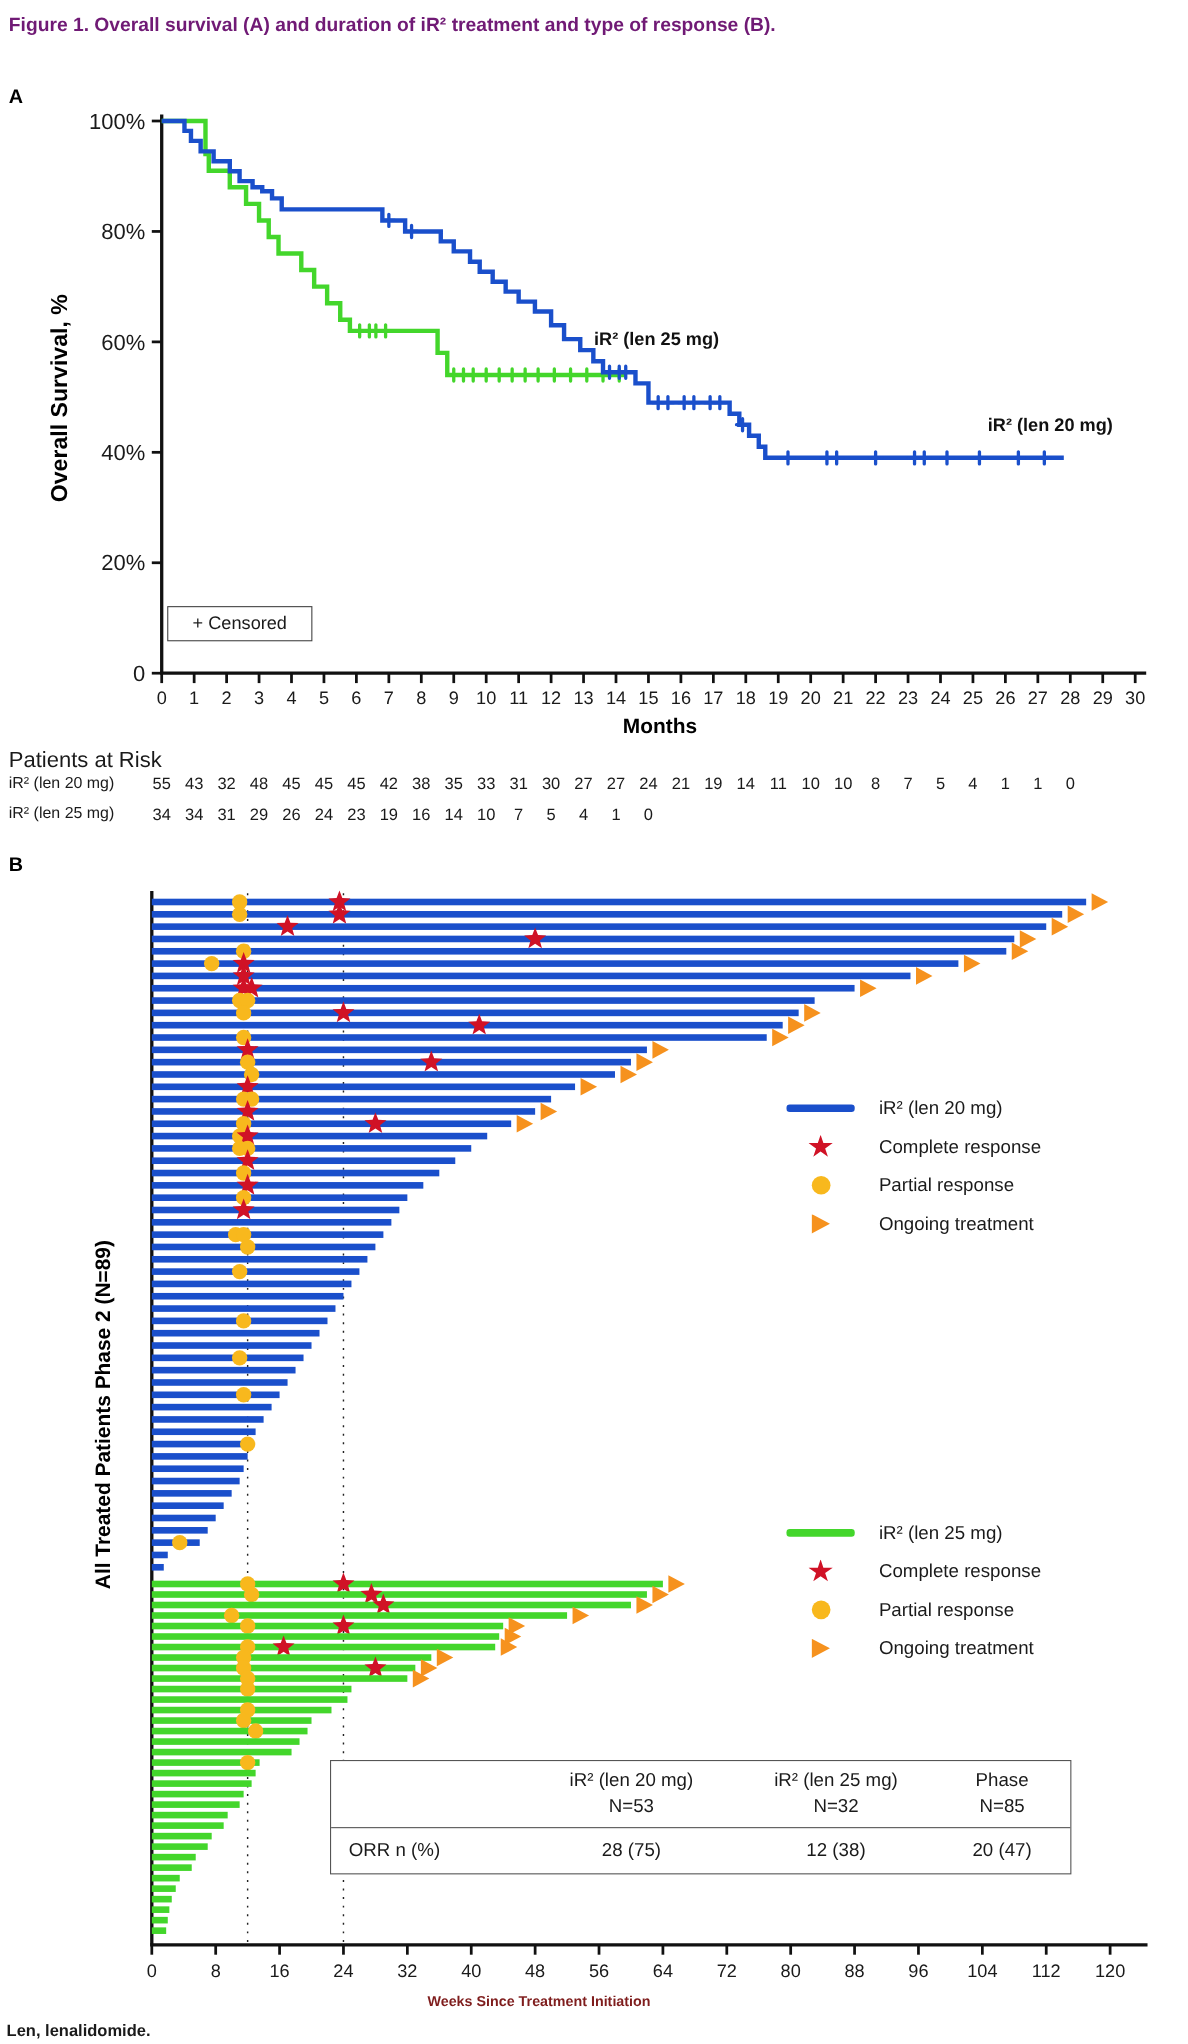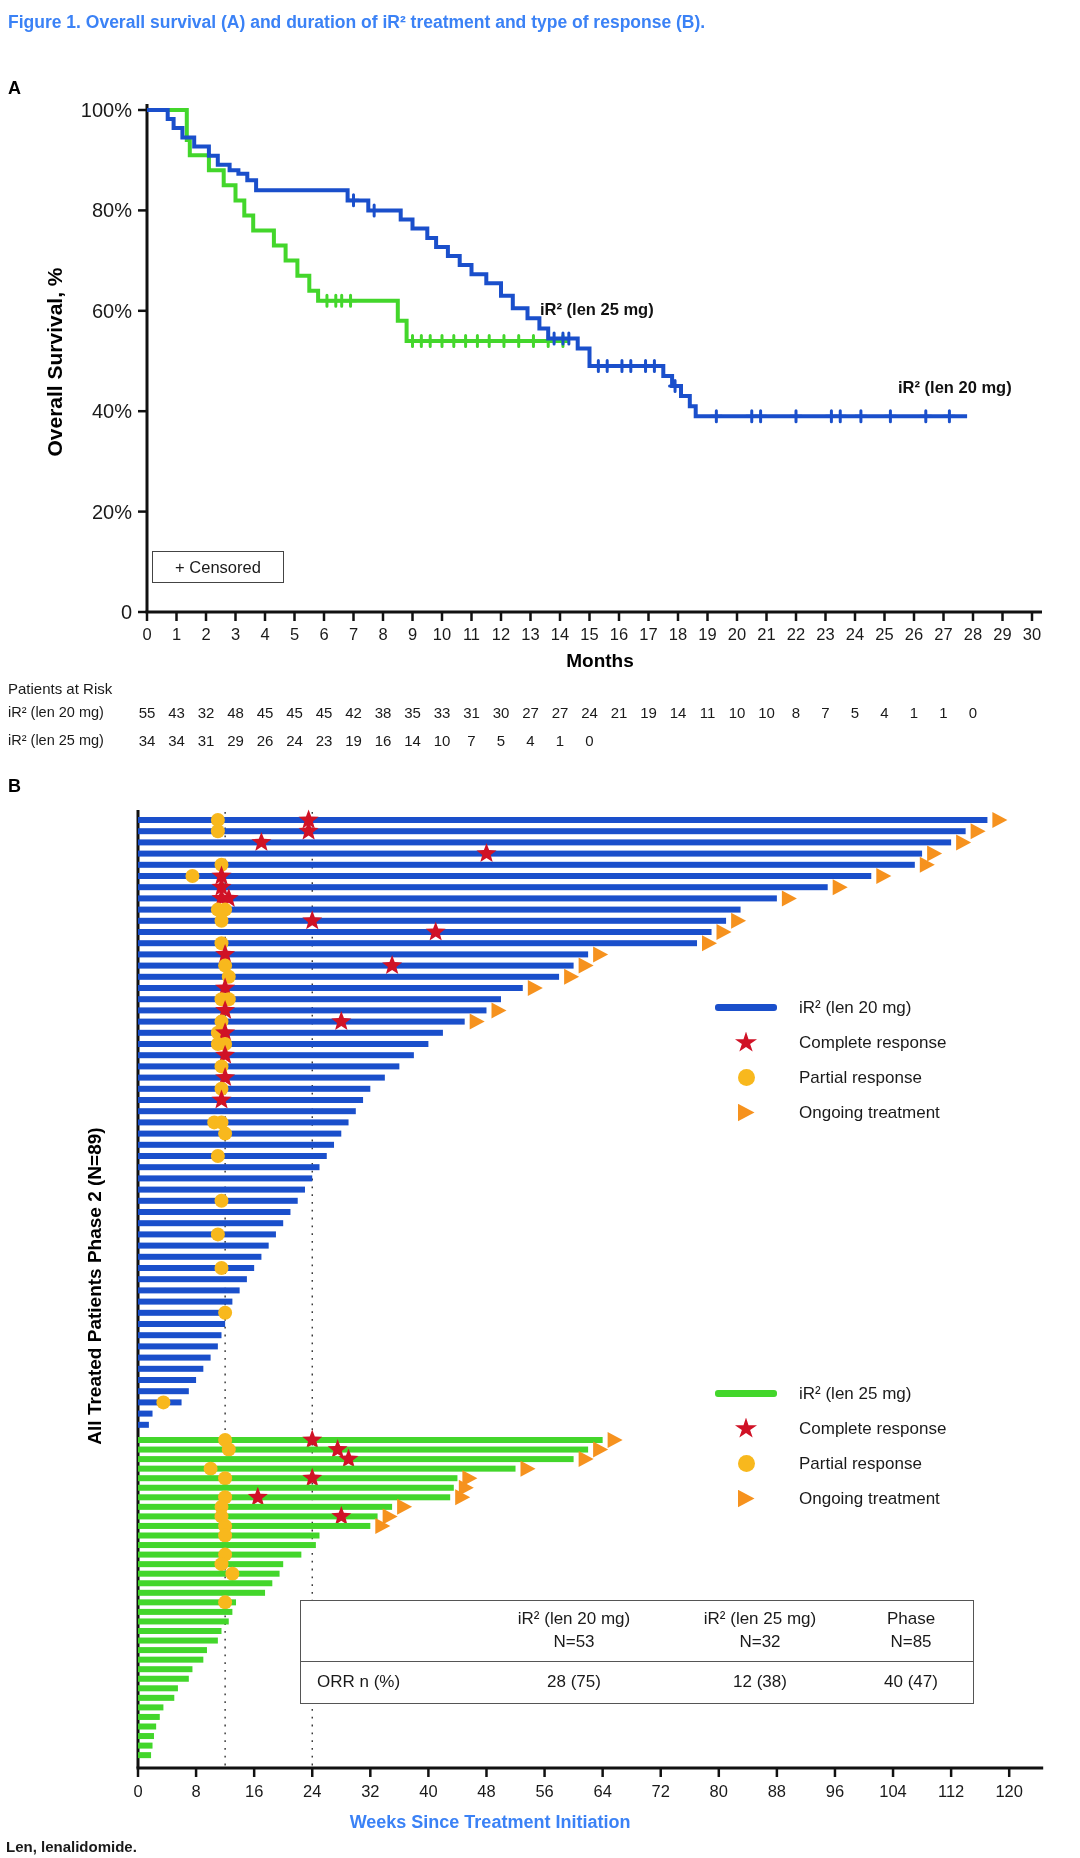--- a/index.html
+++ b/index.html
@@ -1,32 +1,32 @@
 <!DOCTYPE html>
 <html><head>
 <meta charset="utf-8">
 <style>
   html,body{margin:0;padding:0;background:#fff;}
   .page{position:relative;width:1080px;height:1858px;background:#ffffff;overflow:hidden;
         font-family:"Liberation Sans",sans-serif;color:#1a1a1a;}
   svg text{font-family:"Liberation Sans",sans-serif;fill:#1a1a1a;}
-  .fig-title{position:absolute;left:8px;top:12px;font-size:17.5px;font-weight:bold;color:#3b82f6;}
+  .fig-title{position:absolute;left:8px;top:12px;font-size:17.5px;font-weight:bold;color:#701a75;}
   .panel-label{position:absolute;font-size:18px;font-weight:bold;color:#000;}
   .ylabel-a{position:absolute;left:-145px;top:350px;width:400px;text-align:center;
             transform:rotate(-90deg);font-size:21px;font-weight:bold;color:#000;}
   .ylabel-b{position:absolute;left:-205px;top:1275px;width:600px;text-align:center;
             transform:rotate(-90deg);font-size:19px;font-weight:bold;color:#000;}
   .xlabel-a{position:absolute;left:250px;top:650px;width:700px;text-align:center;
             font-size:19px;font-weight:bold;color:#000;}
   .xlabel-b{position:absolute;left:140px;top:1812px;width:700px;text-align:center;
-            font-size:18px;font-weight:bold;color:#3b82f6;}
+            font-size:13px;font-weight:bold;color:#7f1d1d;}
   .censored-box{position:absolute;left:152px;top:551px;width:130px;height:30px;border:1.5px solid #444;
             display:flex;align-items:center;justify-content:center;font-size:16.5px;background:#fff;}
   .curve-label{position:absolute;font-size:16.5px;font-weight:bold;color:#111;white-space:nowrap;}
-  .risk-title{position:absolute;left:8px;top:680px;font-size:15px;text-align:center;}
+  .risk-title{position:absolute;left:8px;top:680px;font-size:20px;text-align:center;}
   .risk-label{position:absolute;left:8px;font-size:14.5px;white-space:nowrap;}
   .risk-count{position:absolute;transform:translateX(-50%);font-size:15px;}
   .legend{position:absolute;left:703px;width:330px;}
   .lrow{display:flex;align-items:center;height:35px;}
   .icell{width:86px;display:flex;justify-content:center;align-items:center;flex:none;}
   .ltext{font-size:17px;margin-left:10px;white-space:nowrap;}
   .icon-line{width:62px;height:7px;border-radius:3px;}
   .icon-star{width:23px;height:22px;clip-path:polygon(50% 0%,61% 35%,98% 35%,68% 57%,79% 91%,50% 70%,21% 91%,32% 57%,2% 35%,39% 35%);}
   .icon-circle{width:17px;height:17px;border-radius:50%;}
   .icon-tri{width:17px;height:18px;clip-path:polygon(0 0,100% 50%,0 100%);}
@@ -512,18 +512,18 @@
       </div>
       <div class="orr-cell">
         <div>Phase</div>
         <div>N=85</div>
       </div>
     </div>
     <div class="orr-row orr-body">
       <div class="orr-cell orr-rowlabel">ORR n (%)</div>
       <div class="orr-cell">28 (75)</div>
       <div class="orr-cell">12 (38)</div>
-      <div class="orr-cell">40 (47)</div>
+      <div class="orr-cell">20 (47)</div>
     </div>
   </div>
 
   <div class="footnote">Len, lenalidomide.</div>
 </div>
 
 </body></html>

